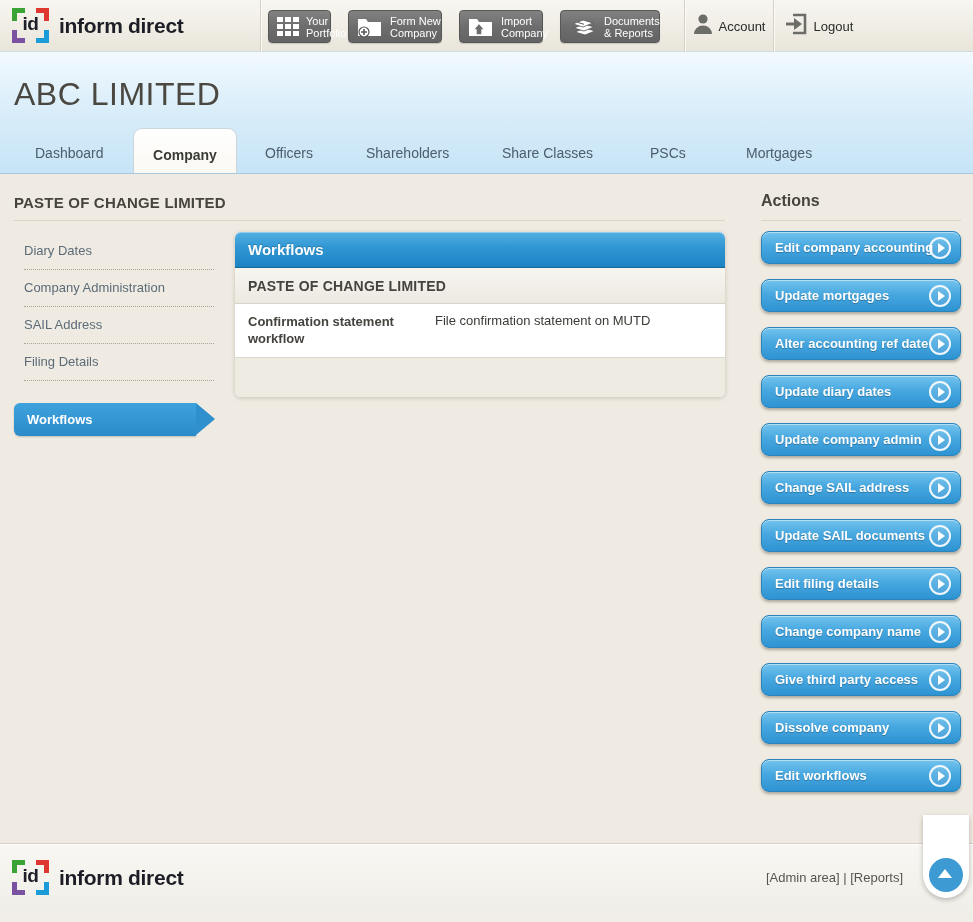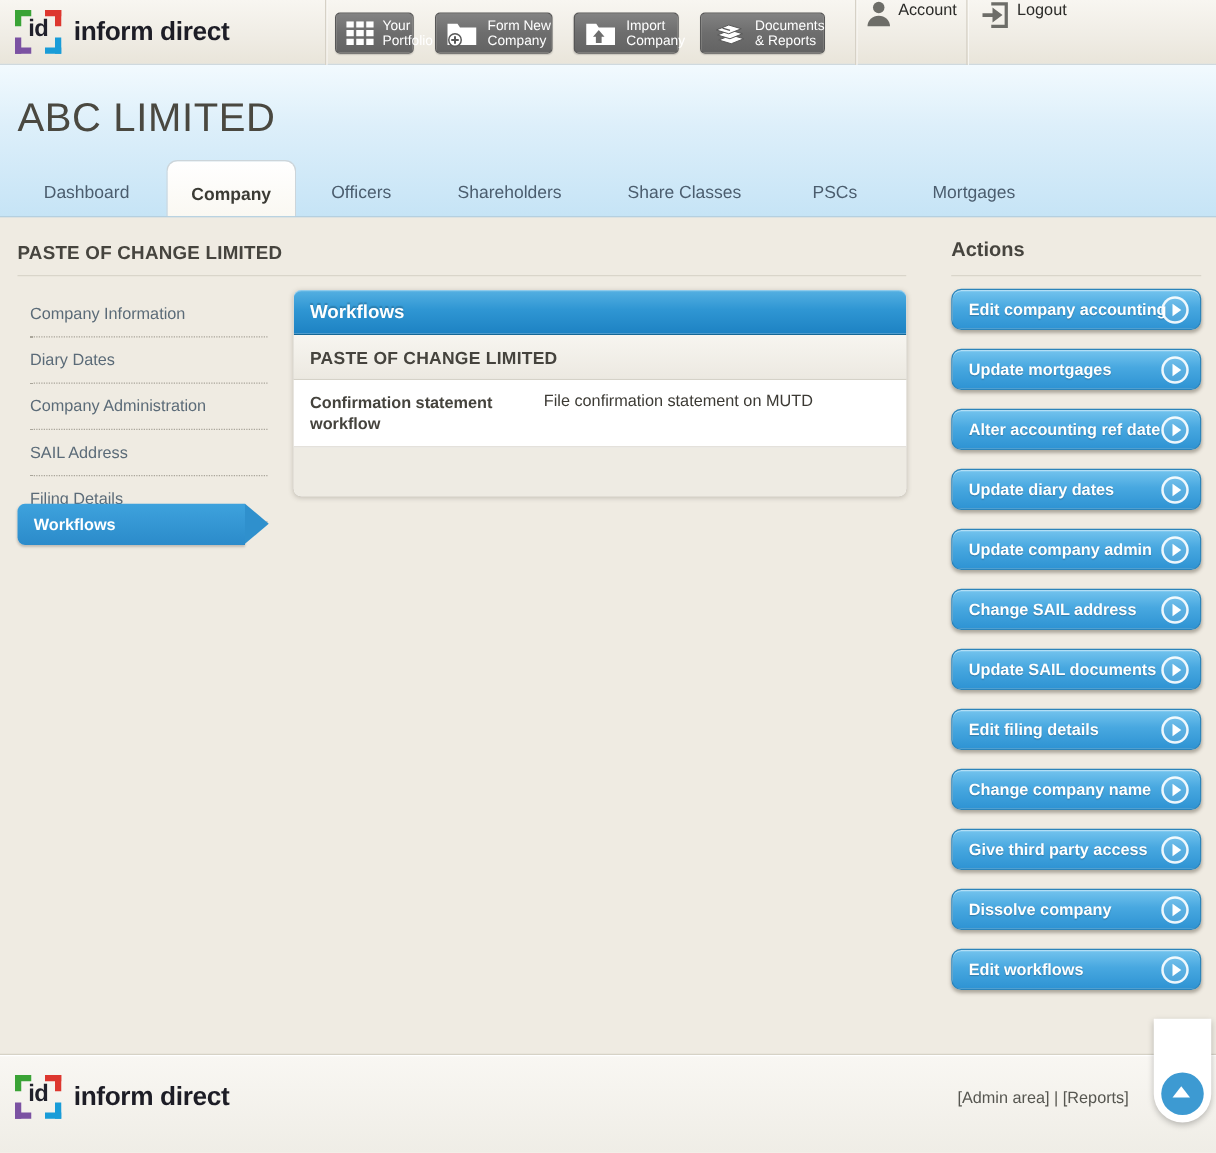--- a/index.html
+++ b/index.html
@@ -25,21 +25,21 @@
 
   .nav-buttons { position:absolute; left:268px; top:10px; display:flex; gap:17px; }
   .navbtn { display:flex; align-items:center; gap:7px; height:33px; padding:0 8px;
     background:linear-gradient(180deg,#828282 0%,#6d6d6d 50%,#636363 100%);
     border:1px solid #575757; border-radius:4px; cursor:pointer;
     box-shadow:0 1px 1px rgba(0,0,0,0.15); }
   .navbtn .nb-label { color:#fff; font-size:11px; line-height:12px; text-align:left; white-space:nowrap; }
   .navbtn svg { display:block; }
 
   .user-links { position:absolute; left:684px; top:0; height:52px; display:flex; }
-  .user-link { height:52px; display:flex; justify-content:center; gap:6px;
+  .user-link { height:52px; display:flex; align-items:center; justify-content:center; gap:6px;
     border-left:1px solid #d6d1c6; box-shadow:inset 1px 0 0 #fbfaf7; cursor:pointer; }
   .user-link .ul-label { font-size:13px; color:#2b2b28; }
   .ul-account { width:89px; } .ul-profile { width:109px; } .ul-logout { width:90px; }
 
   
   .banner { position:absolute; left:0; top:52px; width:973px; height:122px;
     background:linear-gradient(180deg,#f2fafe 0%,#ddeffa 40%,#c6e4f6 100%);
     border-bottom:1px solid #a5c8de; }
   .company-title { position:absolute; left:14px; top:24px; font-size:32px; font-weight:400; color:#4a4840; letter-spacing:0.5px; }
   .tabs { position:absolute; left:0; bottom:0; width:973px; height:46px; }
@@ -214,21 +214,20 @@
     </div>
   </section>
 
   <main class="main">
     <h2 class="side-heading">PASTE OF CHANGE LIMITED</h2>
     <div class="side-rule"></div>
     <h2 class="actions-heading">Actions</h2>
     <div class="actions-rule"></div>
 
     <ul class="side-nav">
-      <li class="side-item">Company Information</li>
       <li class="side-item">Diary Dates</li>
       <li class="side-item">Company Administration</li>
       <li class="side-item">SAIL Address</li>
       <li class="side-item">Filing Details</li>
     </ul>
     <div class="side-active">Workflows</div>
 
     <section class="panel">
       <div class="panel-header">Workflows</div>
       <div class="panel-subrow">PASTE OF CHANGE LIMITED</div>

